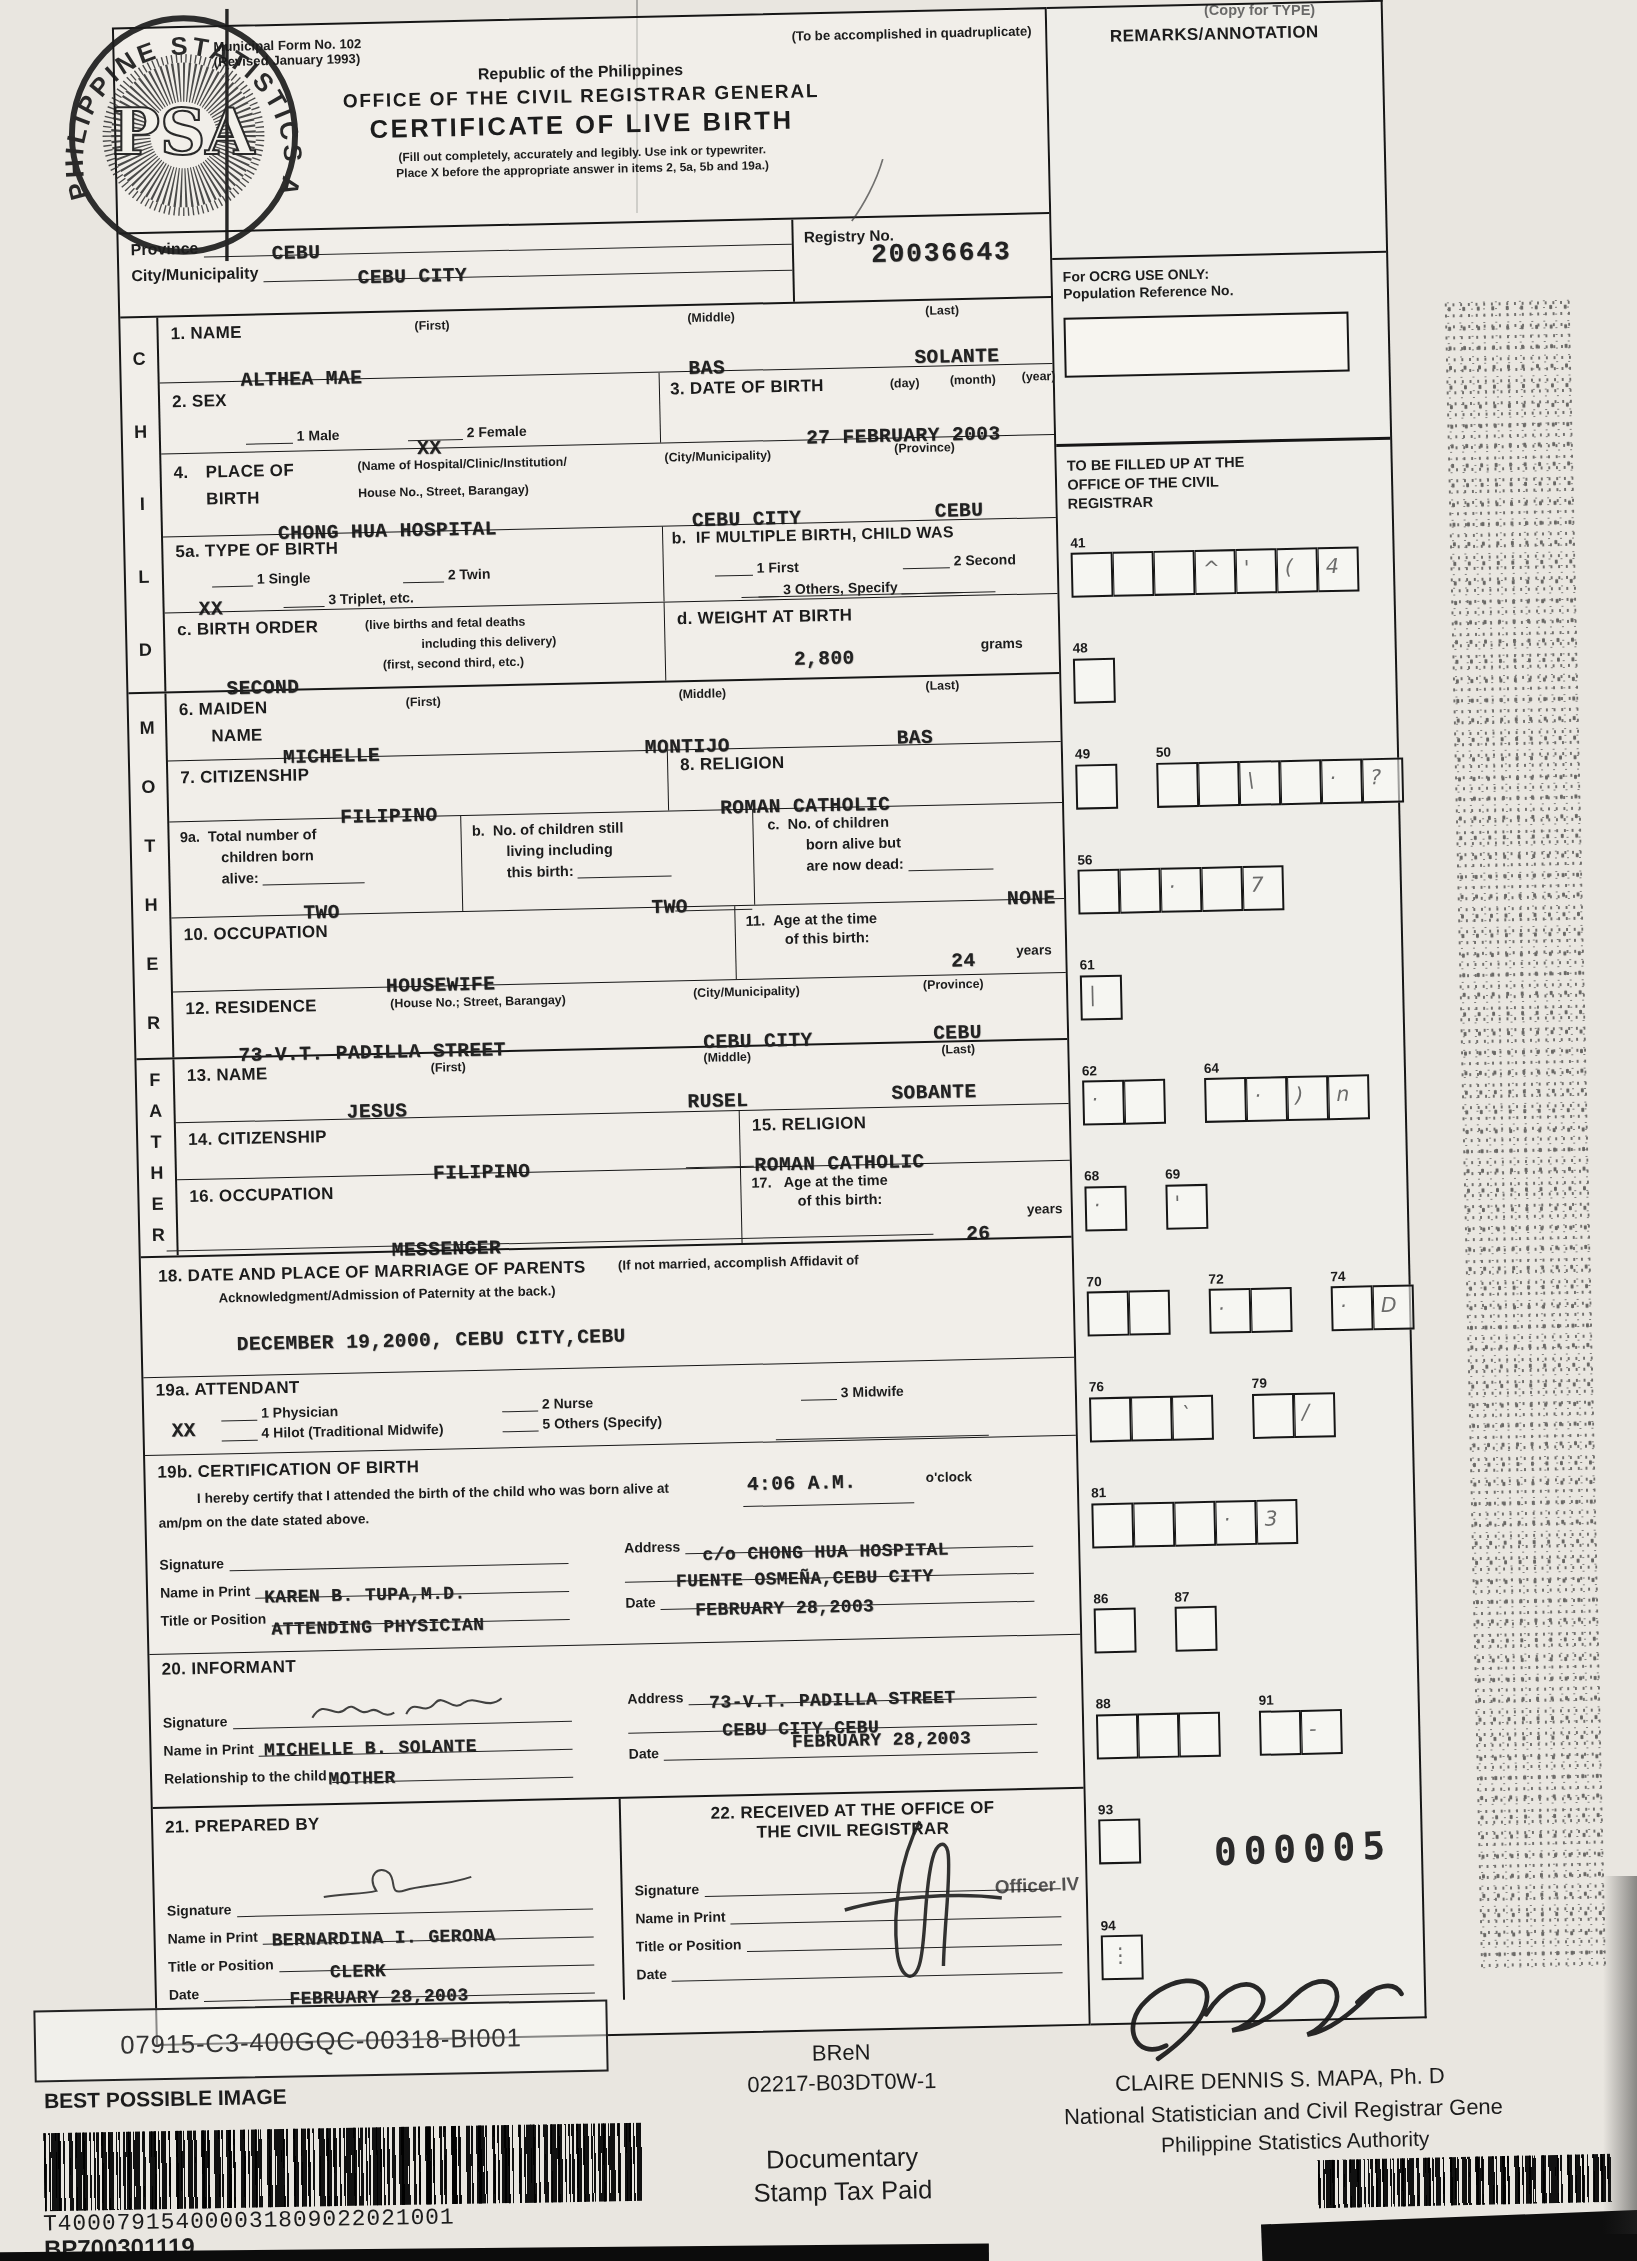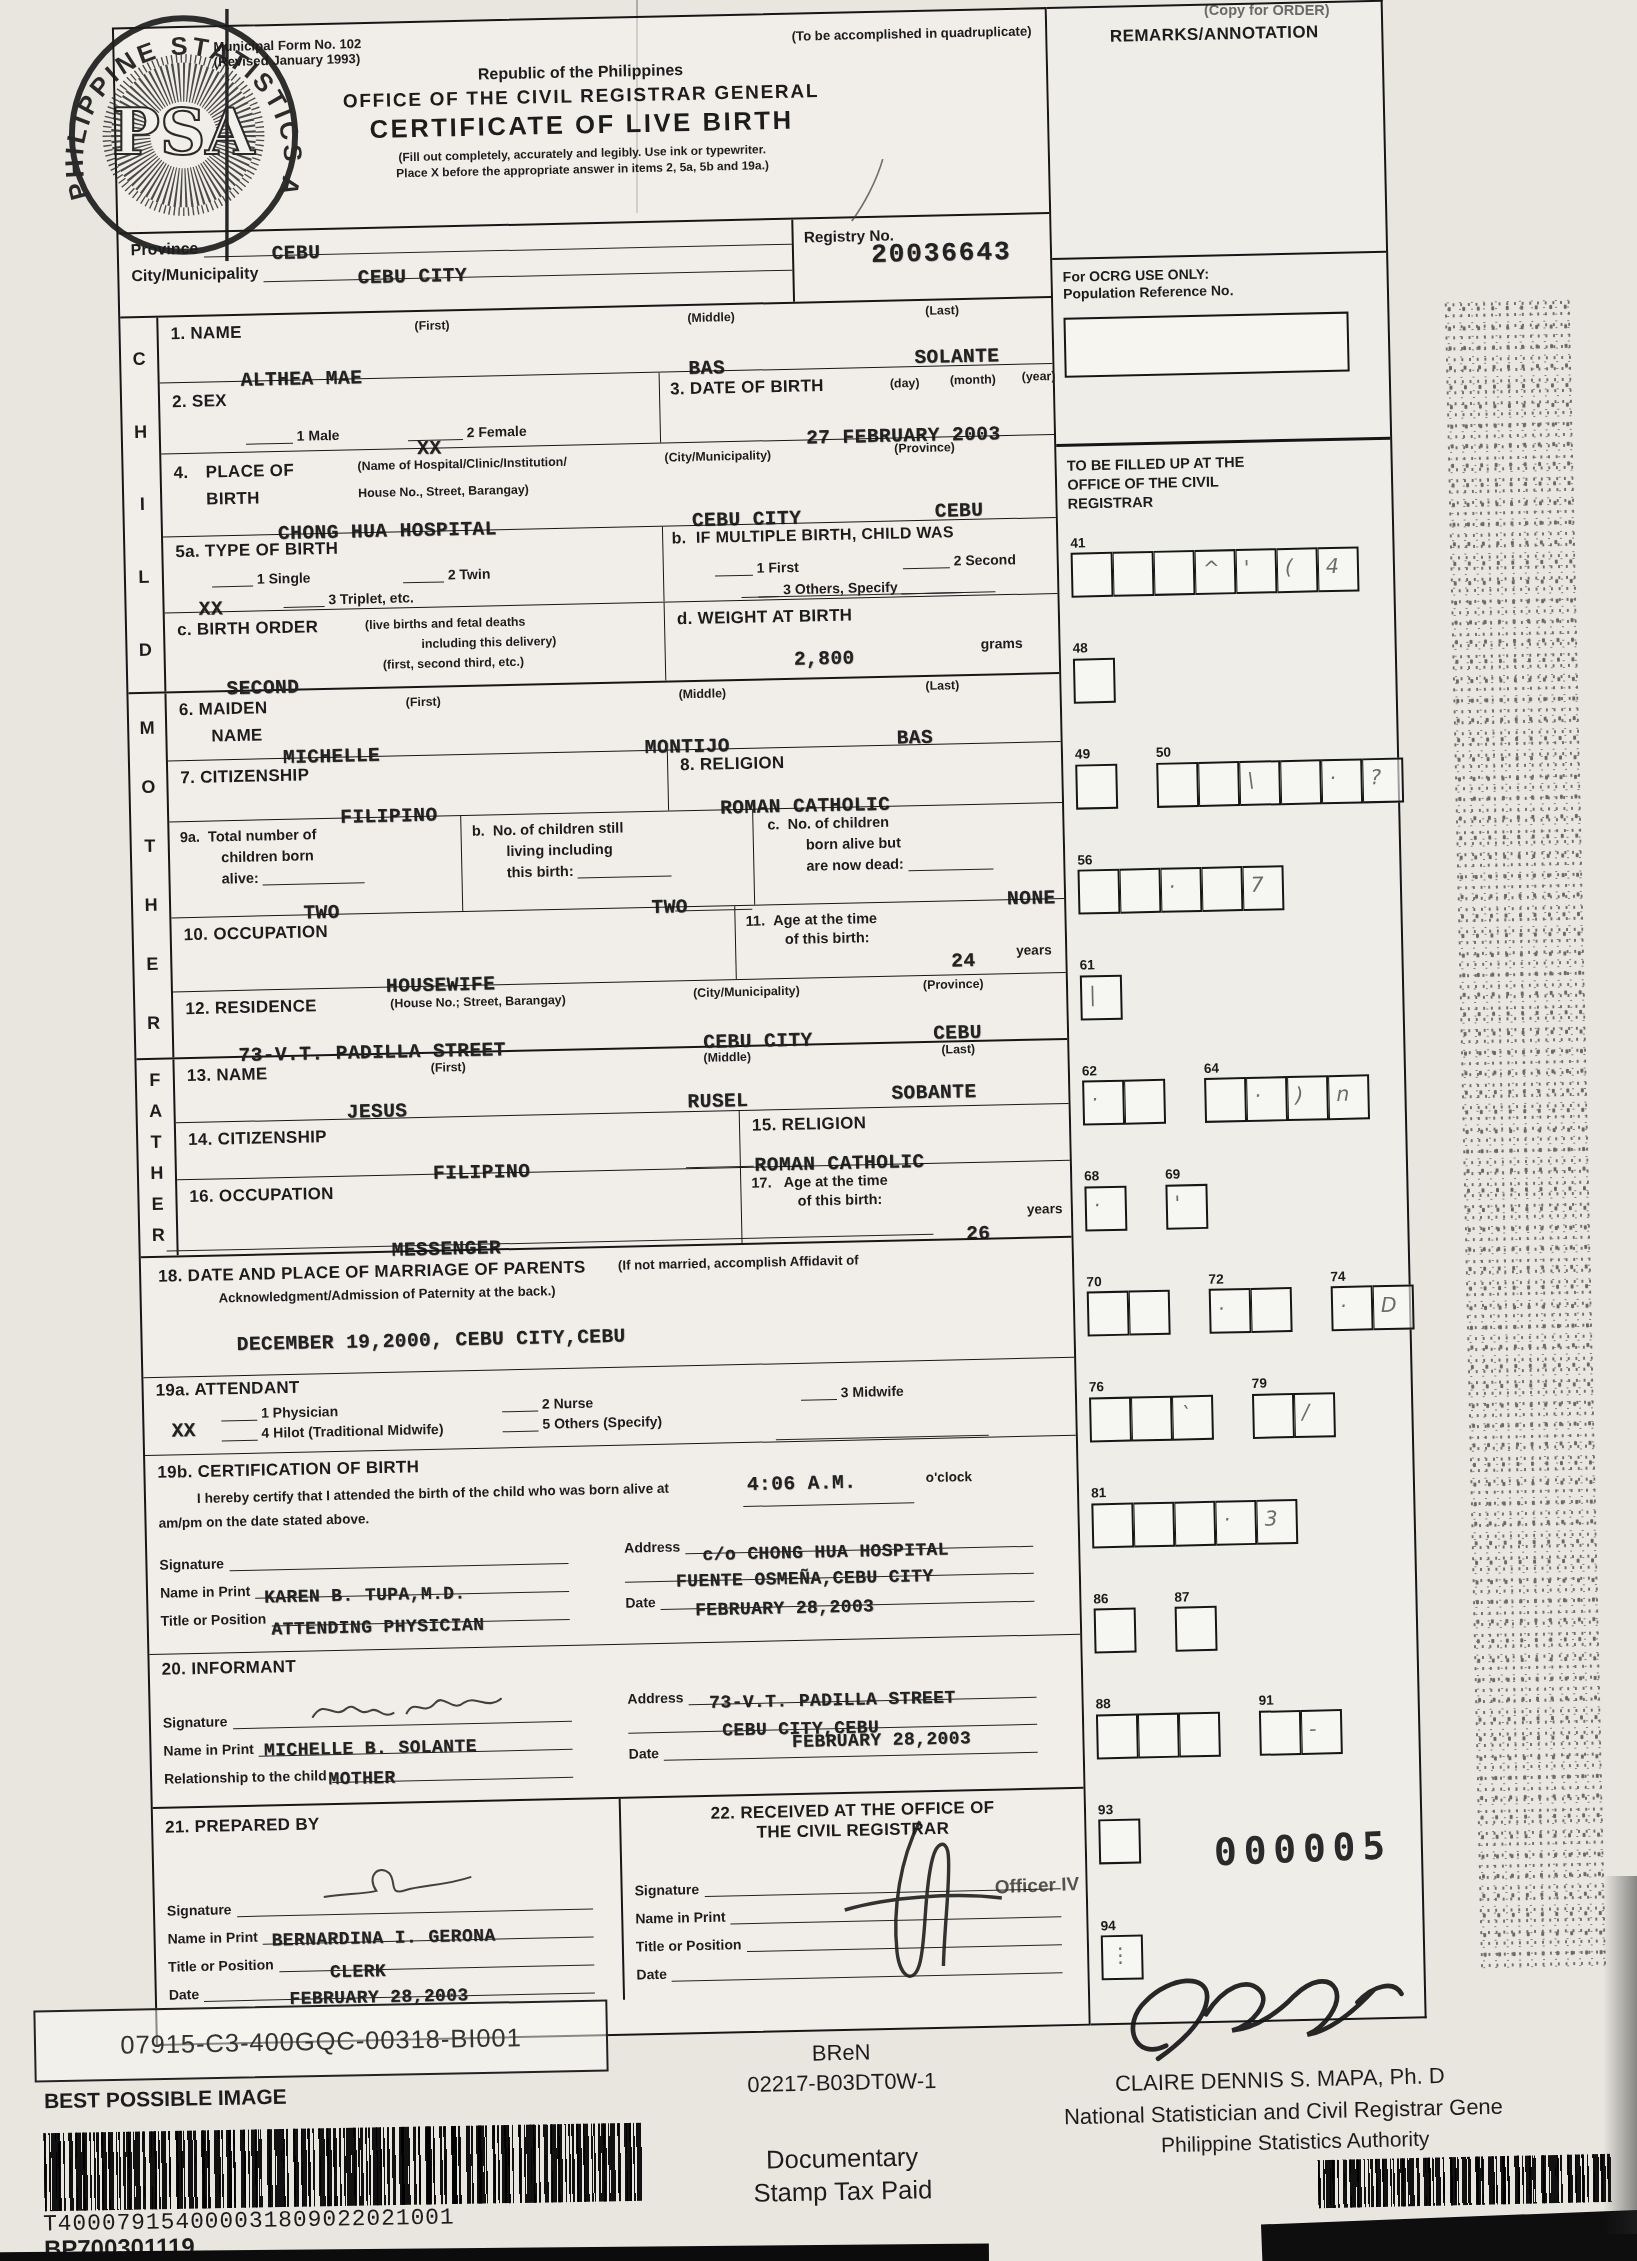--- a/index.html
+++ b/index.html
@@ -103,21 +103,21 @@
   .psaorg{position:absolute;left:1161px;top:2130px;font-size:21px;transform:rotate(-1.4deg);}
   .barcode2{position:absolute;left:1318px;top:2157px;width:295px;height:48px;transform:rotate(-1.3deg);}
   .wedgeL{position:absolute;left:-17px;top:2248px;width:1006px;height:34px;background:#0c0c0c;transform:rotate(-0.5deg);}
   .wedgeR{position:absolute;left:1262px;top:2217px;width:392px;height:60px;background:#0e0e0e;transform:rotate(-2.2deg);}
   .shadowR{position:absolute;left:1603px;top:1876px;width:34px;height:358px;background:linear-gradient(90deg,transparent,rgba(40,40,40,.5));}
   .sig-smudge{position:absolute;font-family:"Liberation Sans",sans-serif;font-weight:bold;color:#1f1f1f;opacity:.75;}
 </style>
 </head>
 <body>
 
-<div class="copy-note">(Copy for ORDER)</div>
+<div class="copy-note">(Copy for TYPE)</div>
 <div class="noise-band"></div>
 <div class="crease"></div>
 
 <div class="sheet">
 <div class="form-wrap">
 
   <div class="main-form">
 
     <div class="hdr">
       <div class="abs" style="left:99px;top:12px;font-size:13.2px;font-weight:bold;">

